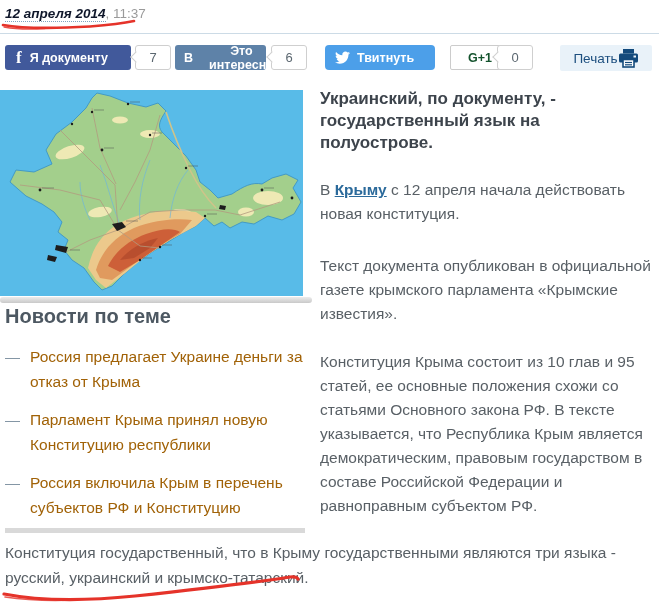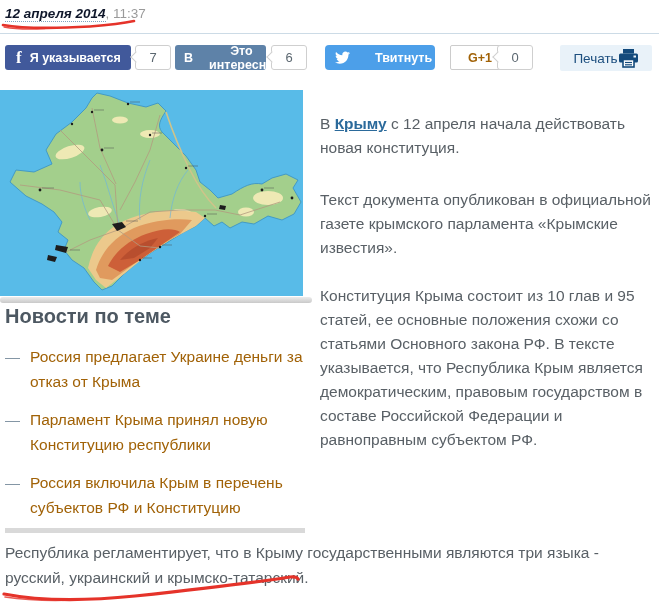--- a/index.html
+++ b/index.html
@@ -16,27 +16,27 @@
   
   .top-divider{position:absolute;left:0;top:33px;width:659px;height:1px;background:#ccdbe6;}
   
   .share-bar{position:absolute;left:0;top:45px;width:659px;height:26px;}
   .share-btn{position:absolute;top:0;height:25px;display:flex;align-items:center;border:none;border-radius:3px;color:#fff;font-family:inherit;font-size:12.5px;font-weight:bold;cursor:pointer;padding:0 10px;box-sizing:border-box;}
   .fb-btn{left:5px;width:126px;background:#41599b;}
   .fb-f{font-family:"Liberation Serif",serif;font-size:17px;font-weight:bold;margin:0 8px 0 1px;line-height:1;}
   .vk-btn{left:175px;width:91px;background:#5e82a8;font-weight:bold;padding:0 9px;}
   .vk-v{font-weight:bold;}
   .vk-sep{display:inline-block;width:1px;height:15px;background:rgba(255,255,255,.4);margin:0 8px;}
-  .tw-btn{left:325px;width:110px;background:#4c9fe9;border-radius:4px;gap:18px;}
+  .tw-btn{left:325px;width:110px;background:#4c9fe9;border-radius:4px;}
   .tw-bird{width:15px;height:13px;margin-right:7px;flex:none;}
   .count-bubble{position:absolute;top:0;height:23px;min-width:26px;background:#fff;border:1px solid #cfcfcf;border-radius:3px;color:#5b6770;font-size:13px;display:flex;align-items:center;justify-content:center;padding:0 4px;}
   .count-bubble::before{content:"";position:absolute;left:-4px;top:7px;width:7px;height:7px;background:#fff;border-left:1px solid #cfcfcf;border-bottom:1px solid #cfcfcf;transform:rotate(45deg);}
   .fb-count{left:135px;}
   .vk-count{left:271px;}
-  .gp-btn{left:450px;width:60px;background:#fff;border:1px solid #ccc;border-radius:2px;color:#a16207;font-weight:bold;justify-content:center;padding:0 6px;}
+  .gp-btn{left:450px;width:60px;background:#fff;border:1px solid #ccc;border-radius:2px;color:#14532d;font-weight:bold;justify-content:center;padding:0 6px;}
   .gp-count{left:497px;}
   .print-btn{position:absolute;left:560px;top:0;width:92px;height:26px;background:#e9f2f9;border:none;border-radius:2px;display:flex;align-items:center;justify-content:center;cursor:pointer;font-family:inherit;}
   .print-label{color:#1d4f7f;font-size:13.5px;}
   
   .map-wrap{position:absolute;left:0;top:90px;width:303px;height:206px;}
   .map-scrollbar{position:absolute;left:0;top:297px;width:312px;height:6px;background:linear-gradient(#ececec,#c9c9c9);border-radius:3px;}
   .related{position:absolute;left:5px;top:305px;width:305px;}
   .related-heading{margin:0;font-size:20px;font-weight:bold;color:#4d5862;}
   .rel-list{margin:16px 0 0 0;padding:0;list-style:none;}
   .rel-item{display:flex;margin-bottom:13px;}
@@ -66,21 +66,21 @@
     <path d="M3,10 C20,13 55,13.5 90,11.5 C110,10 125,8 134,6" fill="none" stroke="#e5332a" stroke-width="2.6" stroke-linecap="round"></path>
     <path d="M4,12 C15,14 30,14.5 45,13.5" fill="none" stroke="#e5332a" stroke-width="1.4" stroke-linecap="round" opacity="0.85"></path>
   </svg>
 
   <div class="top-divider"></div>
 
   <div class="share-bar">
 
     <button class="share-btn fb-btn">
       <span class="fb-f">f</span>
-      <span>Я указывается</span>
+      <span>Я документу</span>
     </button>
     <div class="count-bubble fb-count">7</div>
 
     <button class="share-btn vk-btn">
       <span class="vk-v">В</span>
       <span class="vk-sep"></span>
       <span>Это интересно</span>
     </button>
     <div class="count-bubble vk-count">6</div>
 
@@ -207,26 +207,27 @@
         <a class="rel-link">Парламент Крыма принял новую Конституцию республики</a>
       </li>
       <li class="rel-item">
         <span class="rel-dash">—</span>
         <a class="rel-link">Россия включила Крым в перечень субъектов РФ и Конституцию</a>
       </li>
     </ul>
   </div>
 
   <div class="article">
+    <h1 class="article-title">Украинский, по документу, - государственный язык на полуострове.</h1>
     <p class="p-lead"><span>В </span><a class="inline-link">Крыму</a><span> с 12 апреля начала действовать новая конституция.</span></p>
     <p class="p-2">Текст документа опубликован в официальной газете крымского парламента «Крымские известия».</p>
     <p class="p-3">Конституция Крыма состоит из 10 глав и 95 статей, ее основные положения схожи со статьями Основного закона РФ. В тексте указывается, что Республика Крым является демократическим, правовым государством в составе Российской Федерации и равноправным субъектом РФ.</p>
   </div>
 
   <div class="bottom-bar"></div>
-  <p class="footer-text"><span>Республика регламентирует, что в Крыму государственными являются три языка -</span><br><span>русский, украинский и крымско-татарский.</span></p>
+  <p class="footer-text"><span>Конституция государственный, что в Крыму государственными являются три языка -</span><br><span>русский, украинский и крымско-татарский.</span></p>
 
   <svg class="red-annot" style="left:0;top:568px;" width="340" height="40" viewBox="0 0 340 40">
     <path d="M4,26 C40,33 85,33 135,28 C190,22 245,16 290,9 C294,8.5 297,9 298,11" fill="none" stroke="#e5332a" stroke-width="3.2" stroke-linecap="round"></path>
     <path d="M5,29 C25,32 50,33 75,32" fill="none" stroke="#e5332a" stroke-width="1.6" stroke-linecap="round" opacity="0.8"></path>
   </svg>
 
 </div>
 
 </body></html>

